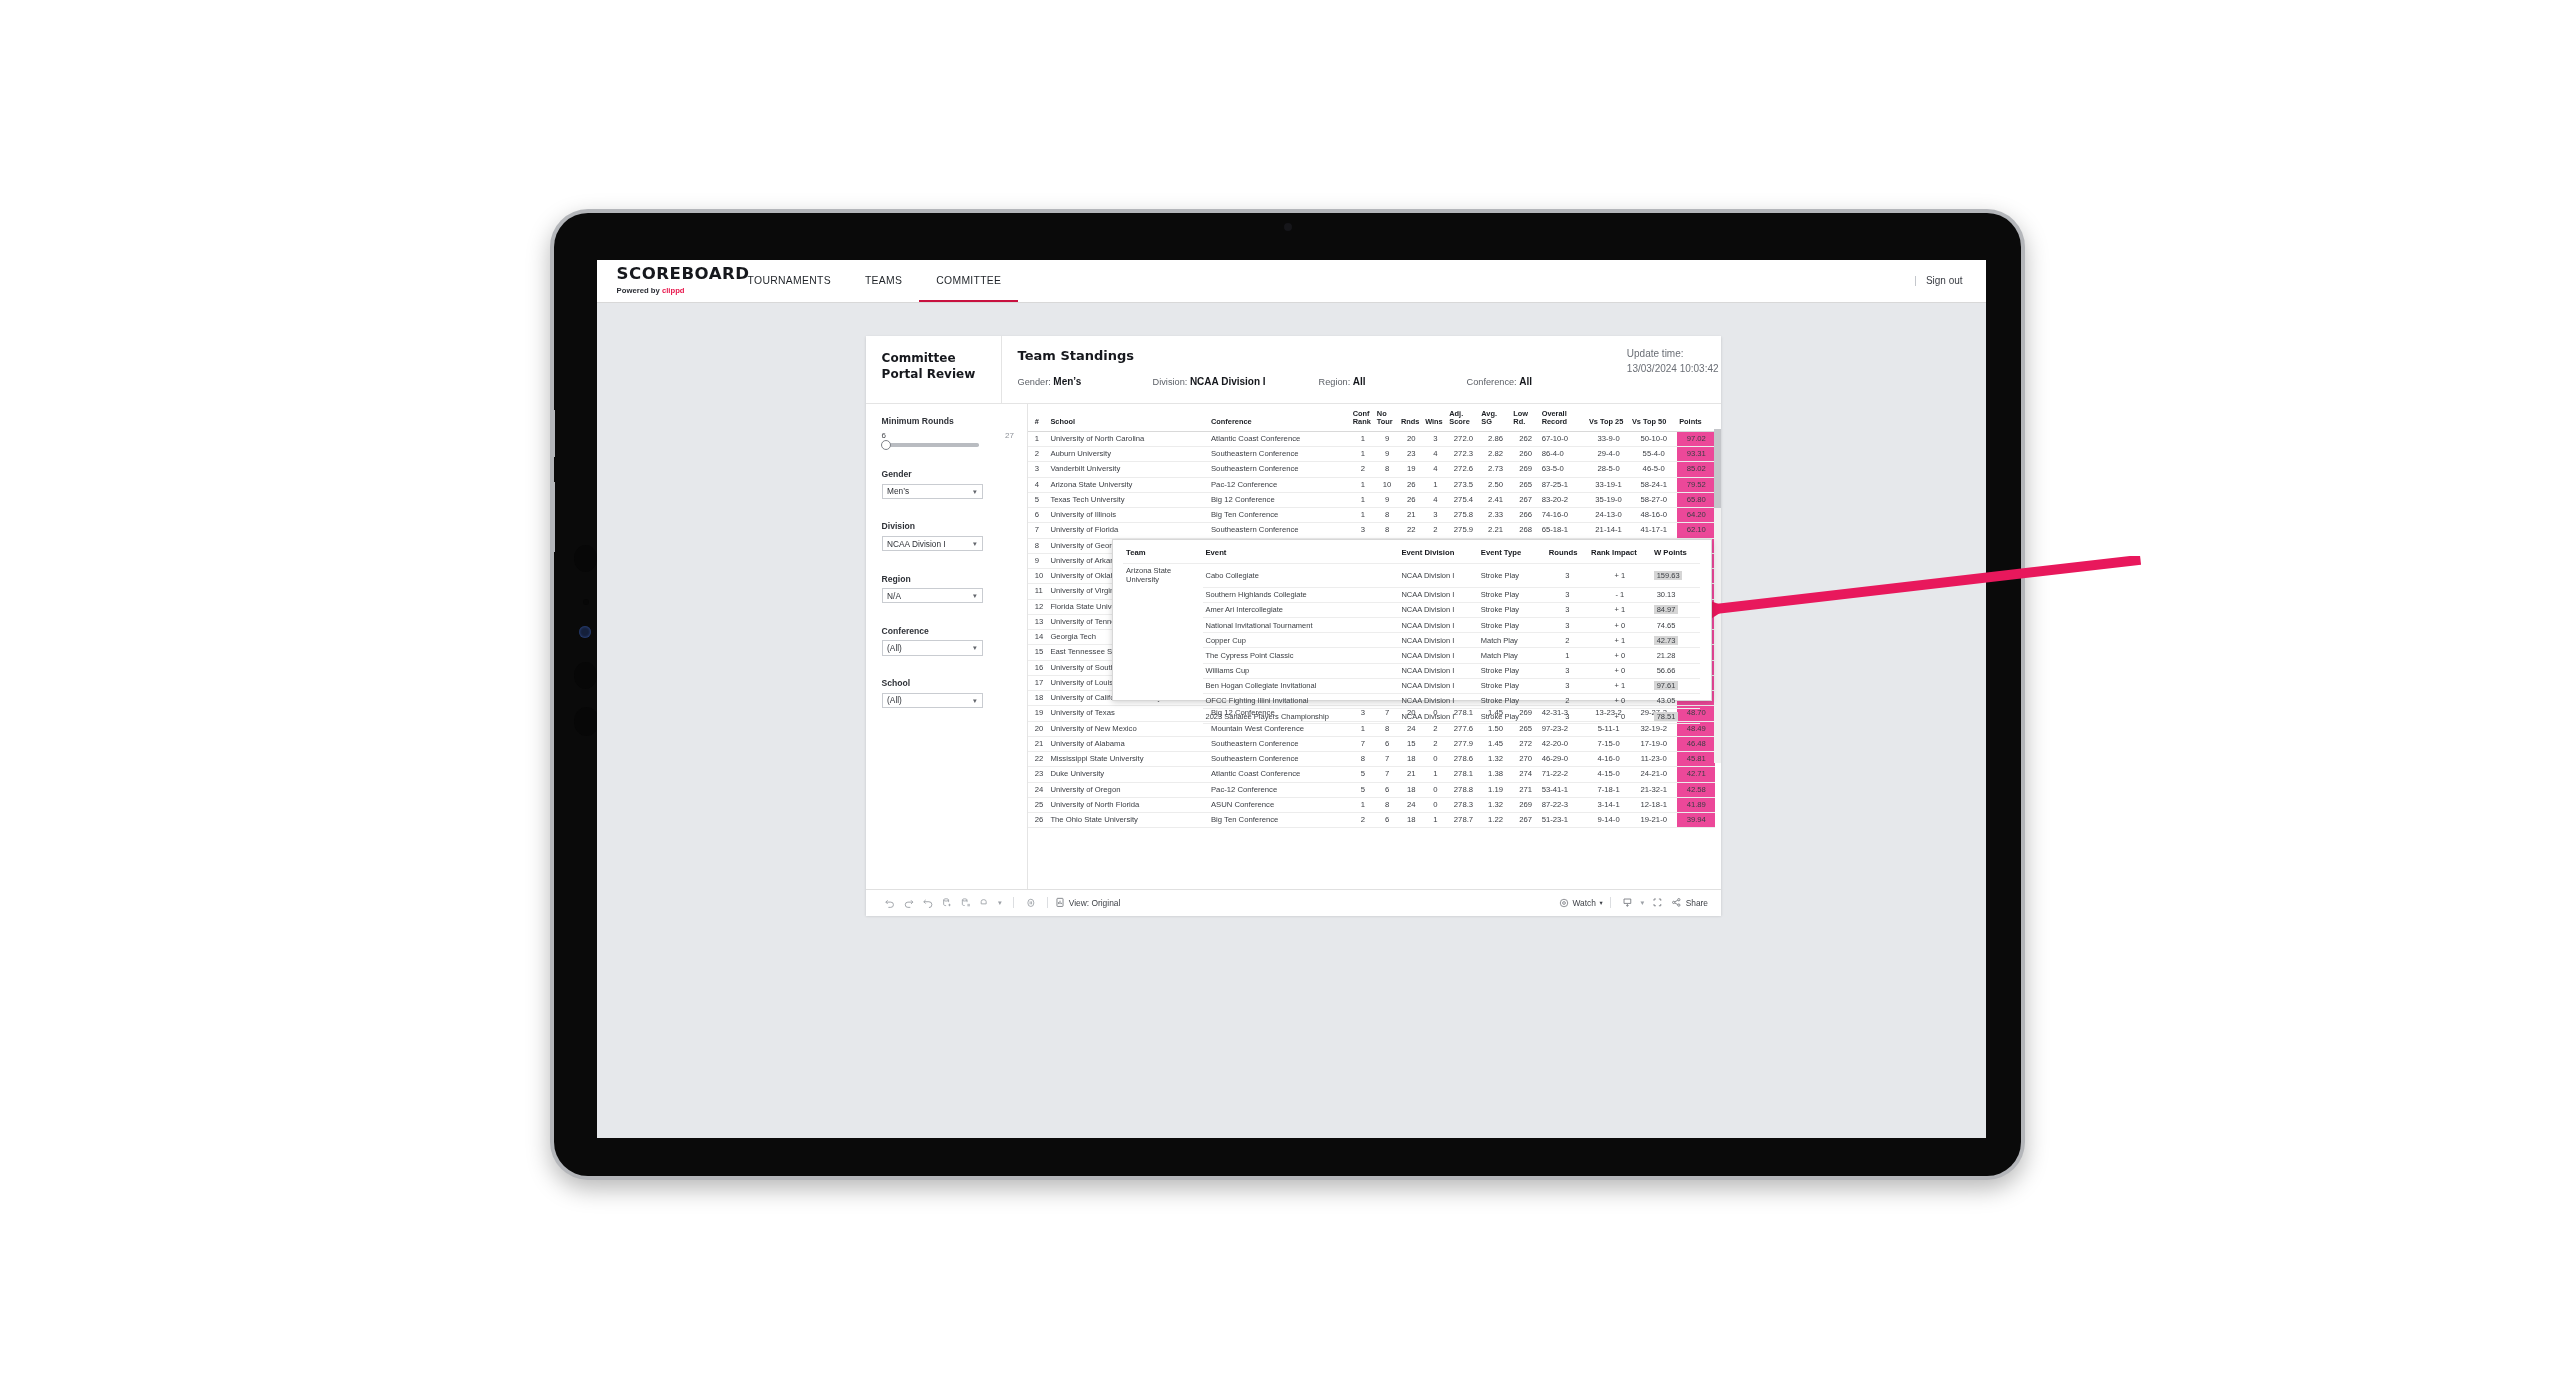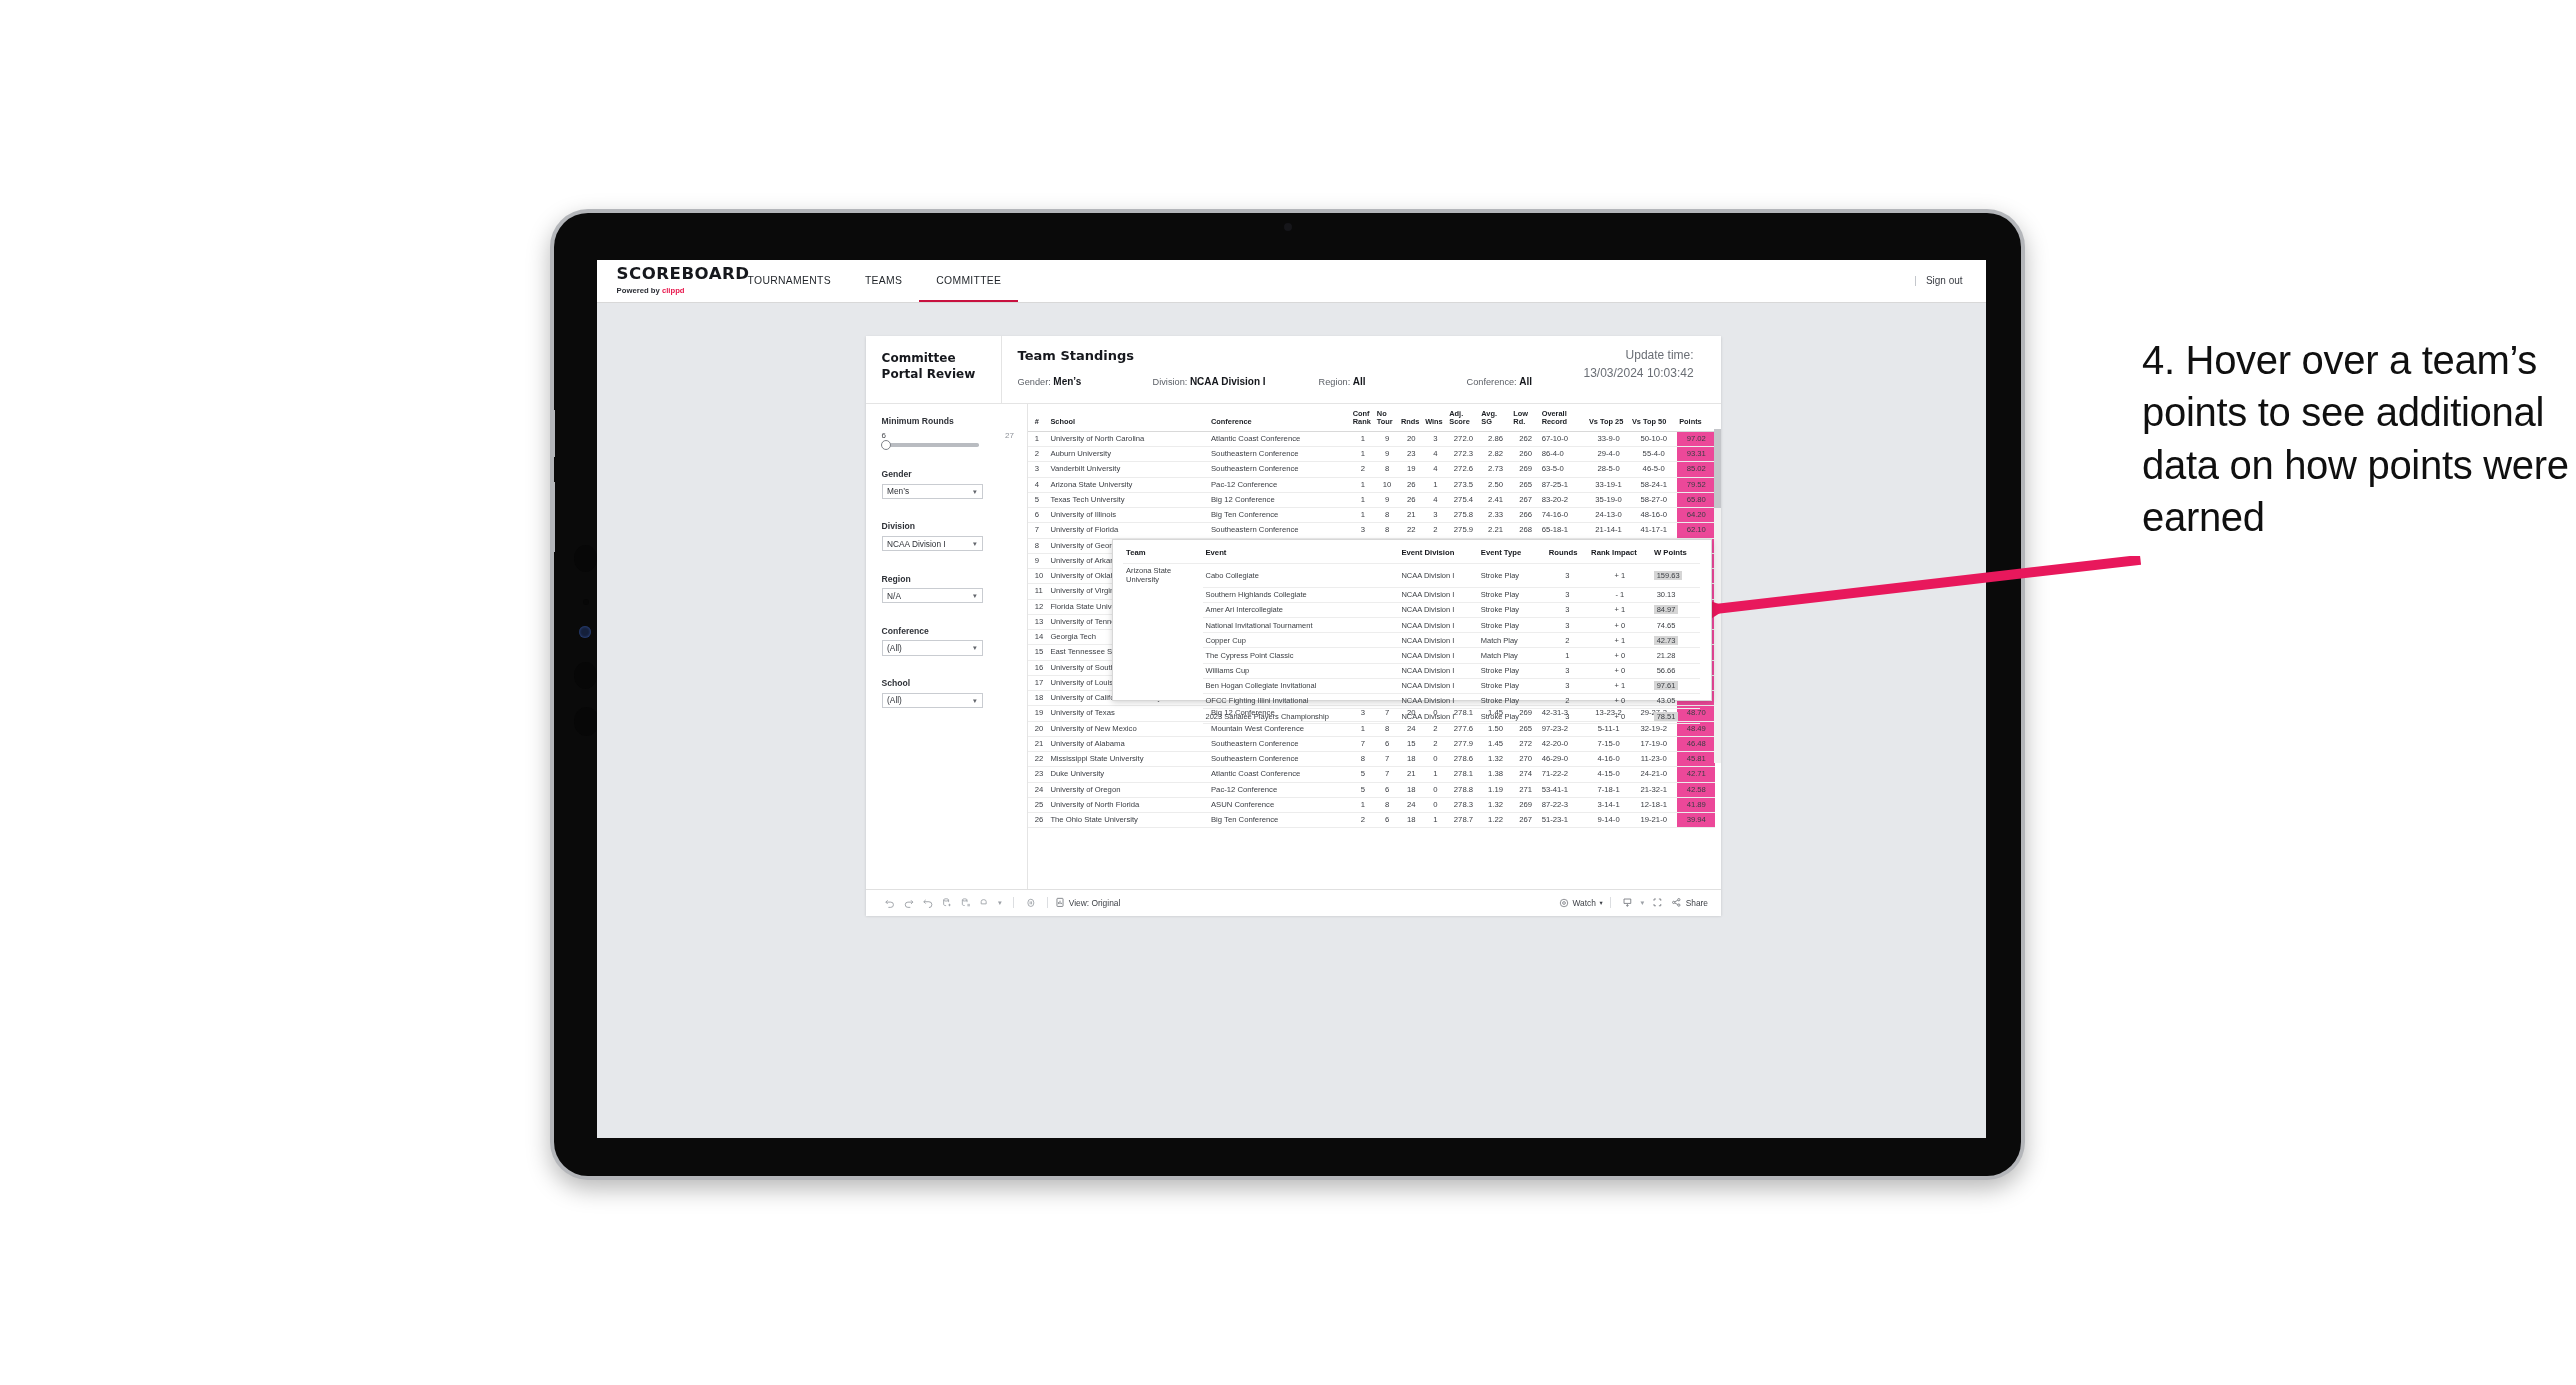--- a/index.html
+++ b/index.html
@@ -96,22 +96,22 @@
   }
   #standings-head{ flex:1; position:relative; padding:12.6px 0 0 16px;}
   #standings-head h2{ font-family:"DejaVu Sans", sans-serif; font-weight:700;
     font-size:13px; color:#16181d; }
   #filters-line{ display:flex; gap:0; margin-top:12.6px; font-size:9.2px; color:#5b5f66;}
   .fl{ white-space:nowrap; }
   .fl b{ color:#15171c; font-weight:700; font-size:10px;}
   #fl-gender{ width:135px; }
   #fl-division{ width:166px; }
   #fl-region{ width:148px; }
-  #update-time{ position:absolute; right:27px; top:11.7px; text-align:right;
-    font-size:12px; color:#6a6e75; line-height:1.45;}
+  #update-time{ position:absolute; right:2px; top:11.7px; text-align:left;
+    font-size:10px; color:#6a6e75; line-height:1.45;}
 
   
   #viz-body{ flex:1; display:flex; min-height:0; }
   #filters-col{ width:162px; border-right:0.9px solid #e4e4e4; padding:12.6px 12.6px 0 16px;}
   .filter-block{ margin-bottom:22.4px; }
   .filter-label{ font-size:8.6px; color:#2f3238; font-weight:600; margin-bottom:4.5px;}
   .slider-row{ display:flex; justify-content:space-between; font-size:8px;
      color:#45484e; margin-bottom:2.7px;}
   .slider-row .hi{ color:#8e9299; }
   .slider-track{ position:relative; height:3.6px; background:#b9bcc1; border-radius:1.8px;
@@ -983,16 +983,15 @@
 
   <svg id="arrow-svg" viewBox="0 0 510 140">
     <defs>
       <marker id="head" markerWidth="7" markerHeight="7" refX="2.2" refY="3.5" orient="auto">
         <path d="M7,0 L0,3.5 L7,7 Z" fill="#e8185c"></path>
       </marker>
     </defs>
     <line x1="505" y1="4" x2="22" y2="60" stroke="#e8185c" stroke-width="11" marker-end="url(#head)"></line>
   </svg>
 
-  <div id="annotation">4. Hover over a team’s points to see additional data on how points were earned</div>
 
 </div>
 
 
 </body></html>

